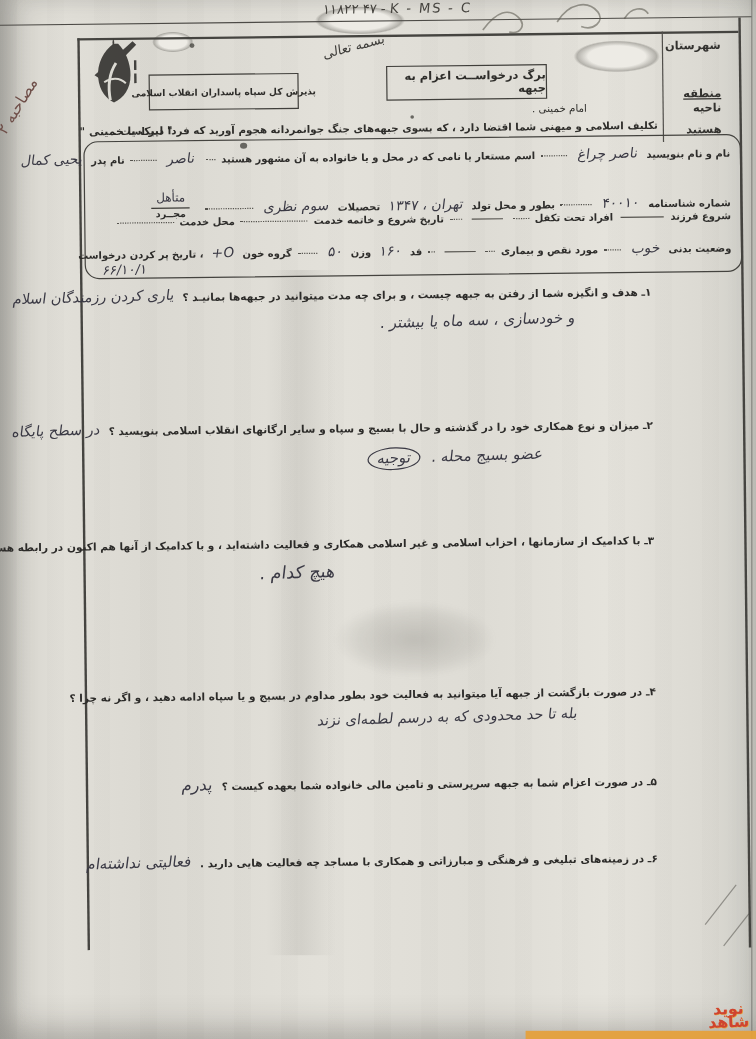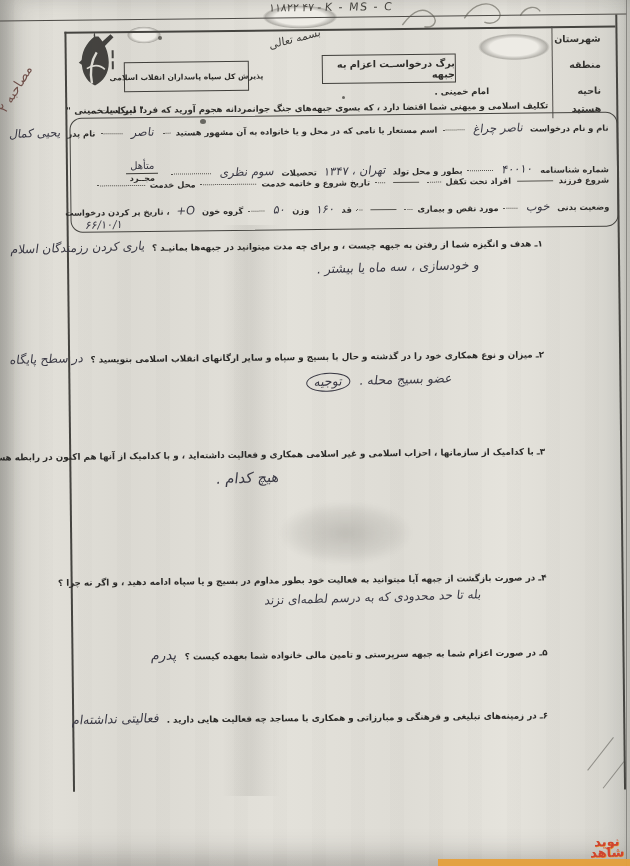--- a/index.html
+++ b/index.html
@@ -40,32 +40,32 @@
   .top-rule{position:absolute;top:17px;left:0;right:0;height:1px;background:#4c4a46;}
   .margin-note{position:absolute;left:-8px;top:78px;font-size:13px;color:#6f4f49;
     transform:rotate(-58deg);letter-spacing:1px;}
 
   .b-top{position:absolute;left:68px;right:11px;top:29px;height:1.5px;background:#454440;}
   .b-left{position:absolute;left:68px;top:29px;height:760px;width:1.5px;background:#454440;}
   .b-right{position:absolute;left:619px;top:18px;height:775px;width:1.5px;background:#454440;}
   .b-sep{position:absolute;left:555px;top:29px;height:92px;width:1.2px;background:#504e4a;}
 
   .district{position:absolute;right:26px;direction:rtl;font-size:9.5px;font-weight:700;color:#33322f;}
-  .d0{top:36px;} .d1{top:62px;} .d2{top:88px;} .d3{top:106px;}
+  .d0{top:36px;} .d1{top:76px;text-decoration:underline;} .d2{top:88px;} .d3{top:106px;}
 
   .besmele{position:absolute;left:272px;top:32px;font-size:11px;color:#3d3c39;
     transform:rotate(-14deg) skewX(-8deg);direction:rtl;}
   .title-box{position:absolute;left:325px;top:55px;width:132px;height:27px;border:1.4px solid #403f3b;
     display:flex;align-items:center;justify-content:center;direction:rtl;
     font-size:9.6px;font-weight:700;color:#2e2d2a;}
   .org-box{position:absolute;left:127px;top:60px;width:123px;height:28px;border:1.4px solid #403f3b;
     display:flex;align-items:center;justify-content:center;direction:rtl;white-space:nowrap;
     font-size:7.6px;font-weight:700;color:#2e2d2a;}
   .logo{position:absolute;left:76px;top:26px;width:44px;height:64px;opacity:.88;}
-  .imam-caption{position:absolute;right:138px;top:88px;direction:rtl;font-size:8.6px;font-weight:700;color:#2e2d2a;}
+  .imam-caption{position:absolute;right:138px;top:88px;direction:rtl;font-size:8.6px;font-weight:400;color:#2e2d2a;}
   .imam-quote{position:absolute;right:79px;top:103px;direction:rtl;white-space:nowrap;
     font-size:8.6px;font-weight:700;color:#2e2d2a;}
   .imam-sig{position:absolute;left:69px;top:103px;direction:rtl;font-size:9px;font-weight:700;color:#2e2d2a;}
 
   
   .fields-box{position:absolute;left:72px;top:115px;width:546px;height:113px;
     border:1.6px solid #44433f;border-radius:12px;}
   .frow{position:absolute;right:8px;direction:rtl;white-space:nowrap;
     font-size:8.3px;font-weight:700;color:#2e2d2b;}
   .fr1{top:7px;} .fr2{top:30px;} .fr3{top:62px;} .fr4{top:86px;}
@@ -157,21 +157,21 @@
       <rect x="39" y="33" width="2" height="8" fill="#2f2e2b"></rect>
     </svg>
 
     <div class="imam-caption">امام خمینی .</div>
     <div class="imam-quote">تکلیف اسلامی و میهنی شما اقتضا دارد ، که بسوی جبهه‌های جنگ جوانمردانه هجوم آورید که فردا دیر است .</div>
     <div class="imam-sig">" لبیک یا خمینی "</div>
 
     <div class="fields-box">
 
       <div class="frow fr1">
-        <span class="print">نام و نام درخواست</span>
+        <span class="print">نام و نام بنویسید</span>
         <span class="hw hwi hw-lg">ناصر چراغ</span>
         <span class="dots" style="width:22px"></span>
         <span class="print">اسم مستعار یا نامی که در محل و یا خانواده به آن مشهور هستید</span>
         <span class="dots" style="width:8px"></span>
         <span class="hw hwi hw-lg">ناصر</span>
         <span class="dots" style="width:22px"></span>
         <span class="print">نام پدر</span>
         <span class="hw hwi hw-lg">یحیی کمال</span>
       </div>
 

